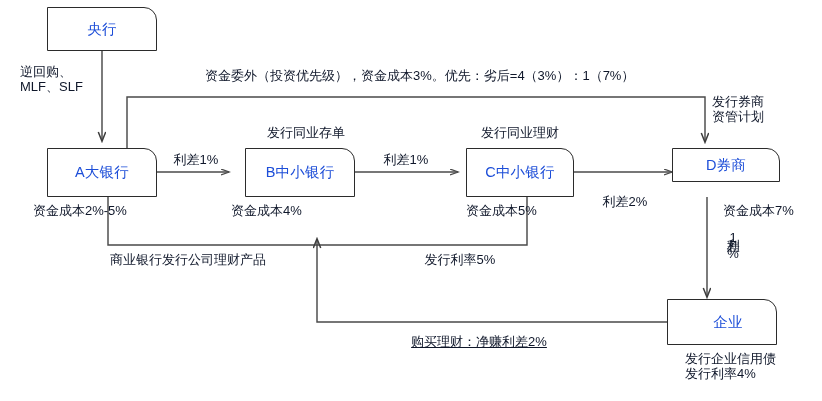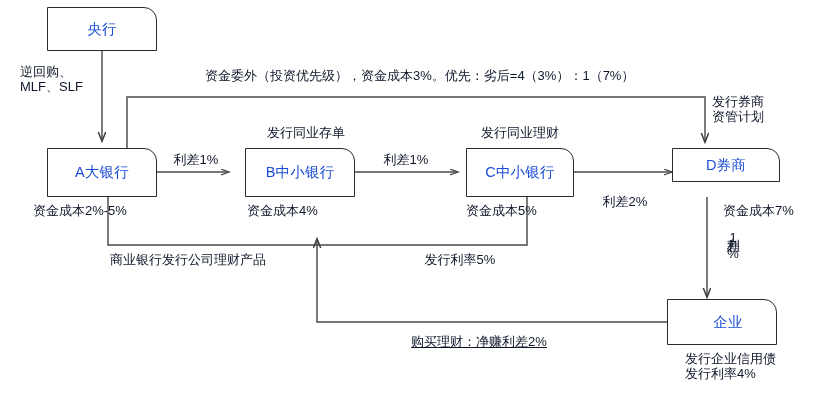--- a/index.html
+++ b/index.html
@@ -134,21 +134,21 @@
   <div class="anno center" style="left:520px; top:125px;">发行同业理财</div>
 
   <div class="anno center" style="left:196px; top:152px;">利差1%</div>
 
   <div class="anno center" style="left:406px; top:152px;">利差1%</div>
 
   <div class="anno center" style="left:625px; top:152px;margin-top:42px;">利差2%</div>
 
   <div class="anno" style="left:33px; top:203px;">资金成本2%-5%</div>
 
-  <div class="anno" style="left:231px; top:203px;margin-left:16px;">资金成本4%</div>
+  <div class="anno" style="left:231px; top:203px;">资金成本4%</div>
 
   <div class="anno" style="left:466px; top:203px;">资金成本5%</div>
 
   <div class="anno" style="left:723px; top:203px;">资金成本7%</div>
 
   <div class="anno vertical" style="left:726px; top:228px; height:60px;">利差1%</div>
 
   <div class="anno" style="left:110px; top:252px;">商业银行发行公司理财产品</div>
 
   <div class="anno center" style="left:460px; top:252px;">发行利率5%</div>

